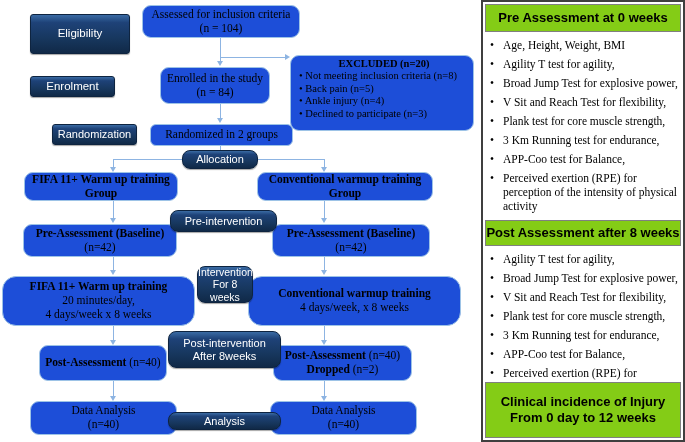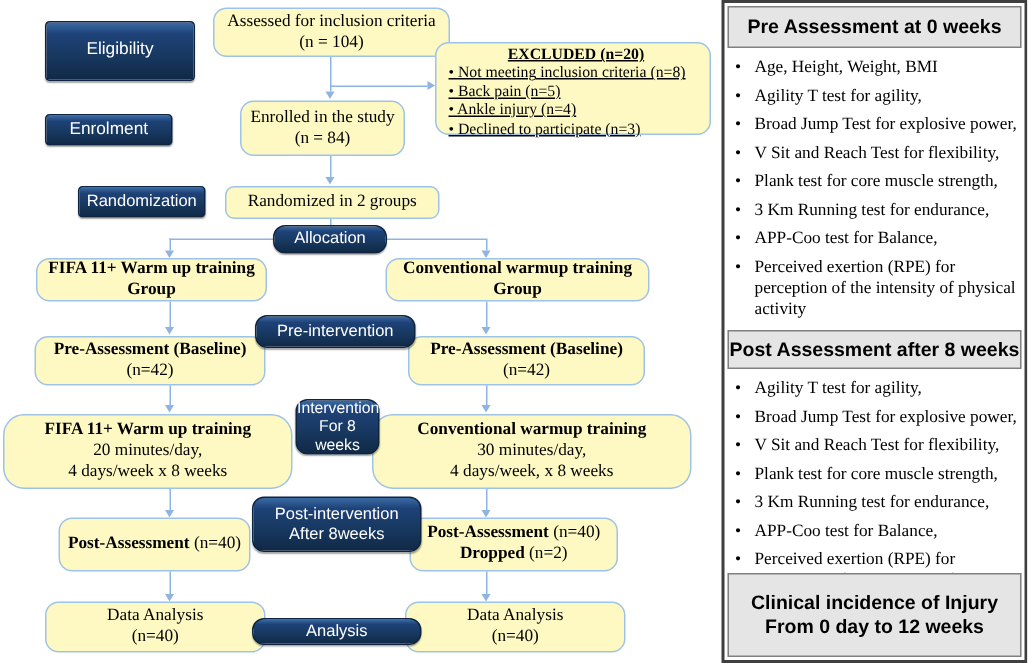--- a/index.html
+++ b/index.html
@@ -7,40 +7,40 @@
          font-family:"Liberation Serif",serif;color:#000;}
   
   .tag{position:absolute;background:linear-gradient(180deg,#3a6ba4 0%,#1e4278 20%,#17375E 62%,#102947 100%);
        color:#fff;font-family:"Liberation Sans",sans-serif;text-align:center;
        border:1px solid #0e2440;box-sizing:border-box;
        display:flex;flex-direction:column;justify-content:center;line-height:1.15;
        box-shadow:0 1px 1px rgba(0,0,0,.35);}
   .tag.sq{border-radius:3px;font-size:11.5px;}
   .tag.rd{border-radius:8px;font-size:11px;}
   
-  .fbox{position:absolute;background:#fef9c3;border:1px solid #9DC3E6;border-radius:9px;
+  .fbox{position:absolute;background:#1d4ed8;border:1px solid #9DC3E6;border-radius:9px;
         box-sizing:border-box;text-align:center;font-size:11.5px;line-height:1.2;
         display:flex;flex-direction:column;justify-content:center;z-index:2;}
   .fbox.big{border-radius:14px;}
   .fbox .b{font-weight:bold;}
   
   #box-excluded{justify-content:flex-start;padding:2px 4px 0 8px;text-align:left;font-size:10.5px;line-height:1.18;}
   #box-excluded .ttl{text-align:center;font-weight:bold;}
   
   .vline,.hline{position:absolute;background:#8DB4E2;z-index:1;}
   .vline{width:1px;}
   .hline{height:1px;}
   .head-d{position:absolute;width:0;height:0;border-left:3.5px solid transparent;
           border-right:3.5px solid transparent;border-top:5px solid #8DB4E2;z-index:1;}
   .head-r{position:absolute;width:0;height:0;border-top:3.5px solid transparent;
           border-bottom:3.5px solid transparent;border-left:5px solid #8DB4E2;z-index:1;}
   
   #panel{position:absolute;left:481px;top:0;width:204px;height:442px;background:#fff;
          border:2px solid #3f3f3f;box-sizing:border-box;}
-  .phead{position:absolute;left:2px;right:2px;background:#e5e5e5;border:1px solid #808080;
+  .phead{position:absolute;left:2px;right:2px;background:#84cc16;border:1px solid #808080;
          font-family:"Liberation Sans",sans-serif;font-weight:bold;font-size:13px;
          text-align:center;display:flex;flex-direction:column;justify-content:center;line-height:1.2;}
   .plist{position:absolute;left:7px;right:2px;}
   .pitem{display:flex;font-size:11.5px;line-height:1.22;margin-bottom:5px;}
   .pitem .blt{width:13px;flex:0 0 13px;}
   .pitem .b{font-weight:normal;}
 </style>
 </head>
 <body>
 
@@ -72,21 +72,21 @@
   </div>
   <div class="tag rd" style="left:168px;top:412px;width:113px;height:18px;z-index:3;">
       <span>Analysis</span>
     </div>
 
   <div class="fbox" style="left:142px;top:5px;width:158px;height:33px;">
     <div>Assessed for inclusion criteria</div>
     <div>(n = 104)</div>
   </div>
 
-  <div class="fbox" id="box-excluded" style="left:290px;top:28px;width:184px;height:62px;text-decoration:underline;">
+  <div class="fbox" id="box-excluded" style="left:290px;top:55px;width:184px;height:76px;">
     <div class="ttl">EXCLUDED (n=20)</div>
     <div><span>•</span> <span>Not meeting inclusion criteria (n=8)</span></div>
     <div><span>•</span> <span>Back pain (n=5)</span></div>
     <div><span>•</span> <span>Ankle injury (n=4)</span></div>
     <div><span>•</span> <span>Declined to participate (n=3)</span></div>
   </div>
 
   <div class="fbox" style="left:160px;top:67px;width:110px;height:37px;">
     <div>Enrolled in the study</div>
     <div>(n = 84)</div>
@@ -114,21 +114,20 @@
     <div>(n=42)</div>
   </div>
 
   <div class="fbox big" style="left:2px;top:276px;width:193px;height:50px;">
     <div class="b">FIFA 11+ Warm up training</div>
     <div>20 minutes/day,</div>
     <div>4 days/week x 8 weeks</div>
   </div>
   <div class="fbox big" style="left:248px;top:276px;width:213px;height:50px;">
     <div class="b">Conventional warmup training</div>
-    <div>30 minutes/day,</div>
     <div>4 days/week, x 8 weeks</div>
   </div>
 
   <div class="fbox" style="left:39px;top:345px;width:128px;height:36px;">
     <div><span class="b">Post-Assessment</span><span> (n=40)</span></div>
   </div>
   <div class="fbox" style="left:273px;top:345px;width:139px;height:36px;">
     <div><span class="b">Post-Assessment</span><span> (n=40)</span></div>
     <div><span class="b">Dropped</span><span> (n=2)</span></div>
   </div>

